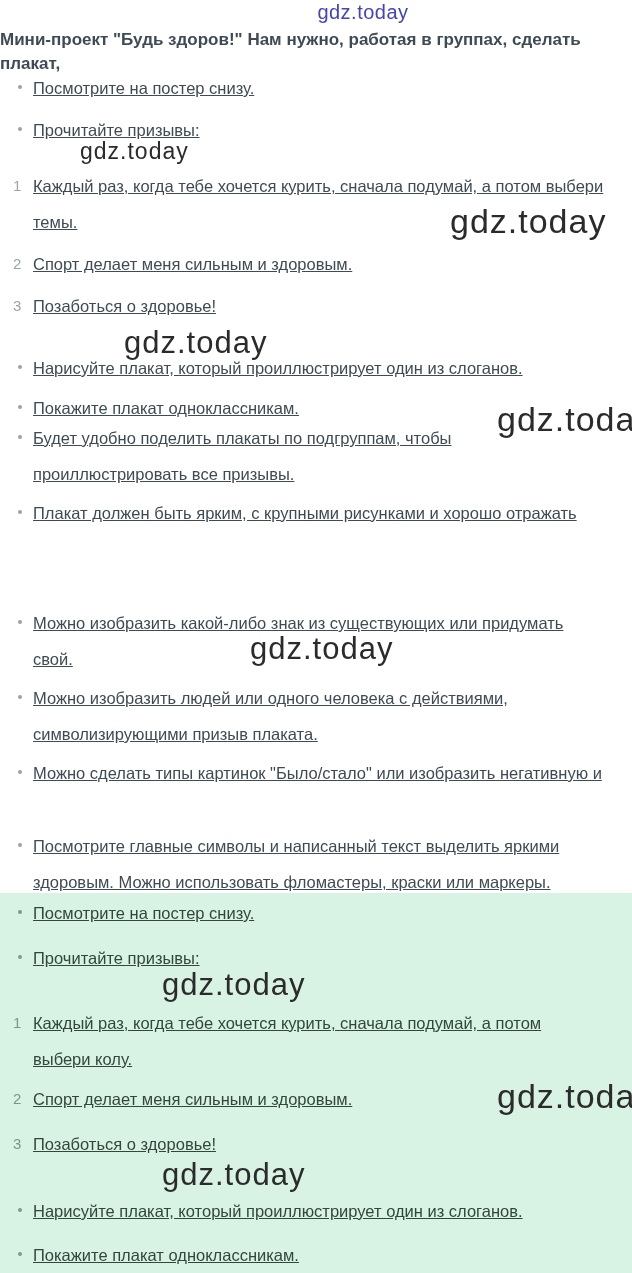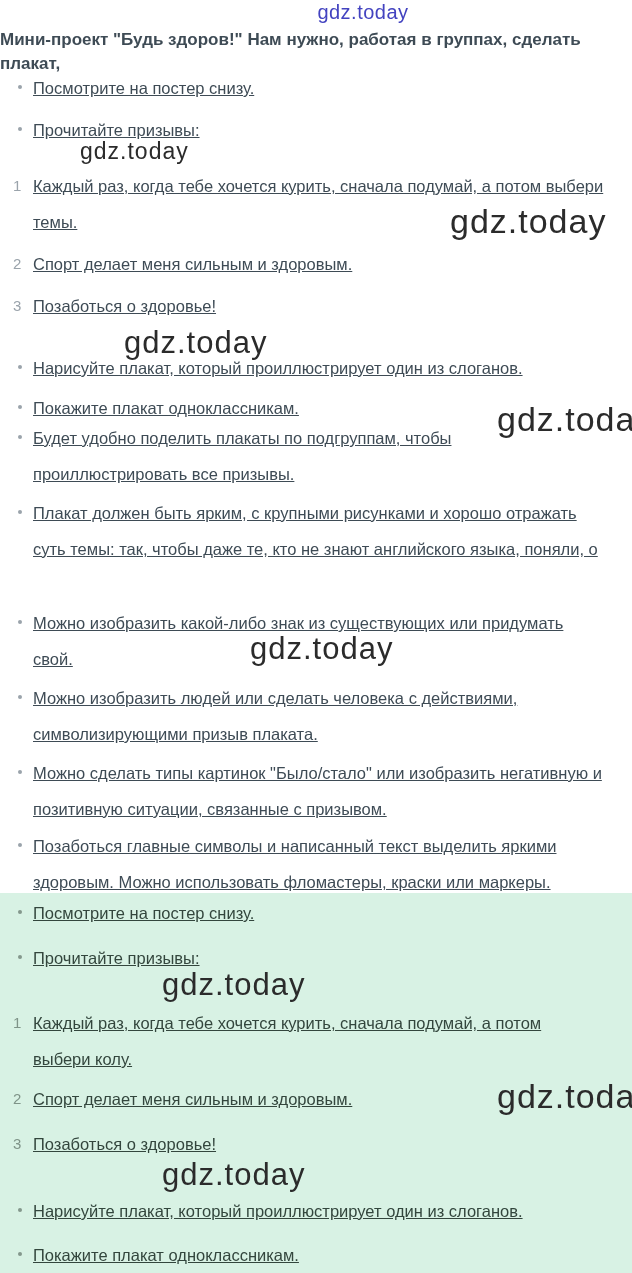--- a/index.html
+++ b/index.html
@@ -111,40 +111,38 @@
     <div class="ln">Покажите плакат одноклассникам.</div>
   </div>
   <div class="item" style="top:420px">
     <span class="dot"></span>
     <div class="ln">Будет удобно поделить плакаты по подгруппам, чтобы</div>
     <div class="ln">проиллюстрировать все призывы.</div>
   </div>
   <div class="item" style="top:495px">
     <span class="dot"></span>
     <div class="ln">Плакат должен быть ярким, с крупными рисунками и хорошо отражать</div>
-    <div class="ln">суть темы: так, чтобы даже те, кто не знают английского языка, поняли, о</div>
   </div>
   <div class="item" style="top:605px">
     <span class="dot"></span>
     <div class="ln">Можно изобразить какой-либо знак из существующих или придумать</div>
     <div class="ln">свой.</div>
   </div>
   <div class="item" style="top:680px">
     <span class="dot"></span>
-    <div class="ln">Можно изобразить людей или сделать человека с действиями,</div>
+    <div class="ln">Можно изобразить людей или одного человека с действиями,</div>
     <div class="ln">символизирующими призыв плаката.</div>
   </div>
   <div class="item" style="top:755px">
     <span class="dot"></span>
     <div class="ln">Можно сделать типы картинок "Было/стало" или изобразить негативную и</div>
-    <div class="ln">позитивную ситуации, связанные с призывом.</div>
   </div>
   <div class="item" style="top:828px">
     <span class="dot"></span>
-    <div class="ln">Позаботься главные символы и написанный текст выделить яркими</div>
+    <div class="ln">Посмотрите главные символы и написанный текст выделить яркими</div>
     <div class="ln">здоровым. Можно использовать фломастеры, краски или маркеры.</div>
   </div>
 
   <div class="green-section">
 
     <div class="wm wm-m" style="left:115px;top:73px;">gdz.today</div>
     <div class="wm wm-l" style="left:450px;top:182px;">gdz.today</div>
     <div class="wm wm-m" style="left:115px;top:263px;">gdz.today</div>
 
     <div class="item" style="top:2px">

